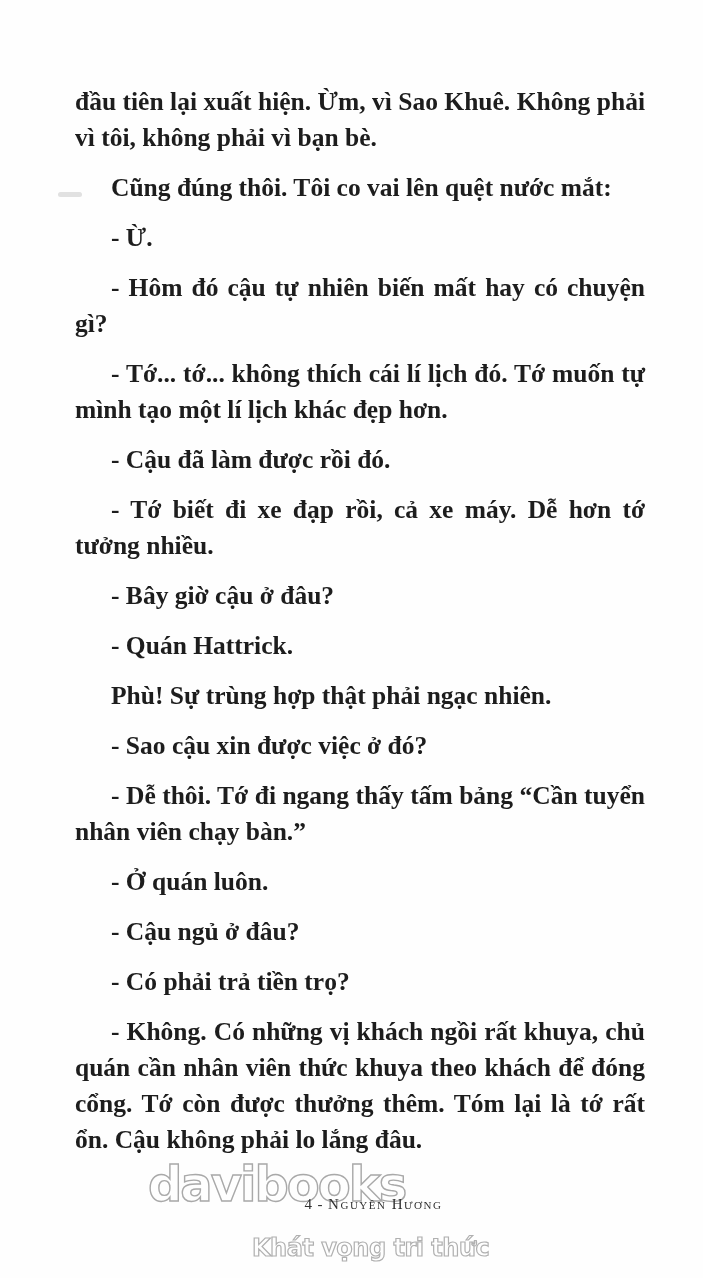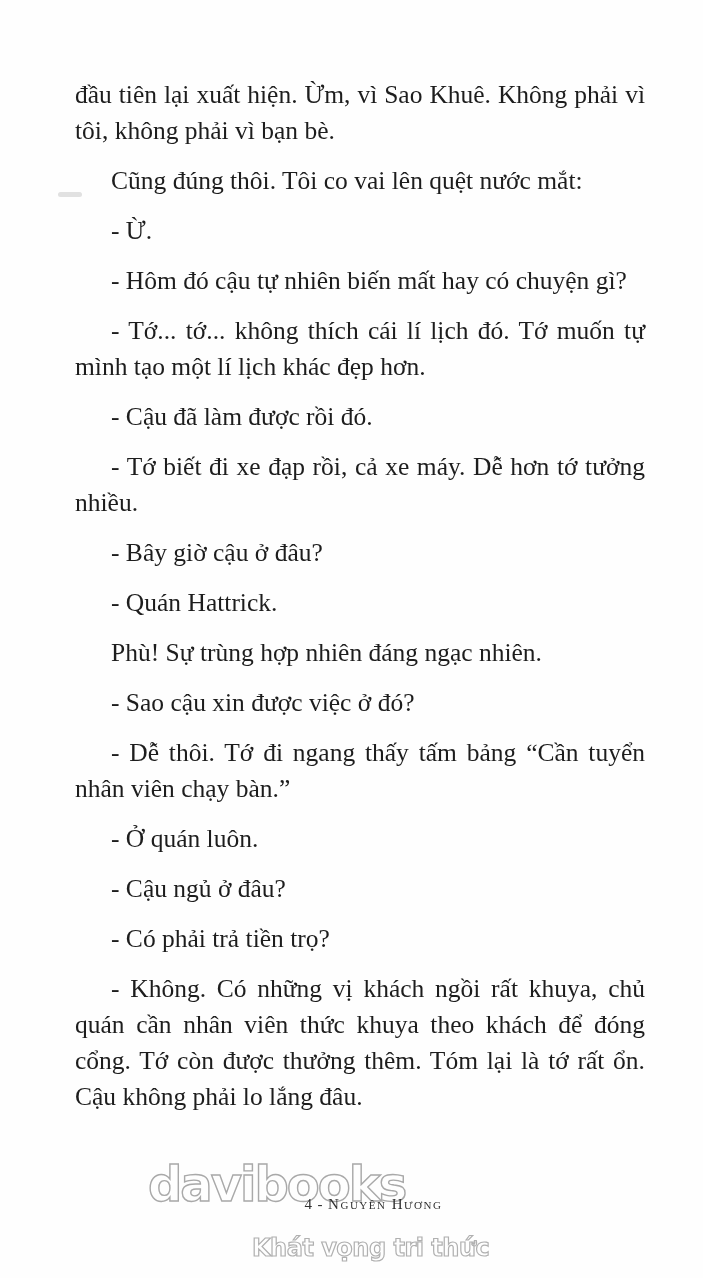--- a/index.html
+++ b/index.html
@@ -20,21 +20,22 @@
     left: 75px;
     top: 73px;
     width: 570px;
     z-index: 2;
     color: #1d1d1d;
     font-size: 25.5px;
     line-height: 36px;
     text-align: justify;
   }
   .para {
-    margin: 4px 0 14px 0;
+    margin: 11px 0 14px 0;
+    font-weight: bold;
   }
   .para.indent {
     text-indent: 36px;
   }
   .watermark {
     position: absolute;
     z-index: 1;
     font-family: "DejaVu Sans", sans-serif;
     font-weight: bold;
     color: transparent;
@@ -96,21 +97,21 @@
   <main class="text-block" id="paragraphs">
       <p class="para">đầu tiên lại xuất hiện. Ừm, vì Sao Khuê. Không phải vì tôi, không phải vì bạn bè.</p>
       <p class="para indent">Cũng đúng thôi. Tôi co vai lên quệt nước mắt:</p>
       <p class="para indent">- Ừ.</p>
       <p class="para indent">- Hôm đó cậu tự nhiên biến mất hay có chuyện gì?</p>
       <p class="para indent">- Tớ... tớ... không thích cái lí lịch đó. Tớ muốn tự mình tạo một lí lịch khác đẹp hơn.</p>
       <p class="para indent">- Cậu đã làm được rồi đó.</p>
       <p class="para indent">- Tớ biết đi xe đạp rồi, cả xe máy. Dễ hơn tớ tưởng nhiều.</p>
       <p class="para indent">- Bây giờ cậu ở đâu?</p>
       <p class="para indent">- Quán Hattrick.</p>
-      <p class="para indent">Phù! Sự trùng hợp nhiên đáng ngạc nhiên.</p>
+      <p class="para indent">Phù! Sự trùng hợp thật phải ngạc nhiên.</p>
       <p class="para indent">- Sao cậu xin được việc ở đó?</p>
       <p class="para indent">- Dễ thôi. Tớ đi ngang thấy tấm bảng “Cần tuyển nhân viên chạy bàn.”</p>
       <p class="para indent">- Ở quán luôn.</p>
       <p class="para indent">- Cậu ngủ ở đâu?</p>
       <p class="para indent">- Có phải trả tiền trọ?</p>
       <p class="para indent">- Không. Có những vị khách ngồi rất khuya, chủ quán cần nhân viên thức khuya theo khách để đóng cổng. Tớ còn được thưởng thêm. Tóm lại là tớ rất ổn. Cậu không phải lo lắng đâu.</p>
     </main>
 
   <div class="watermark wm-brand" style="position:absolute; left:148px; top:1160px;">davibooks</div>
 

